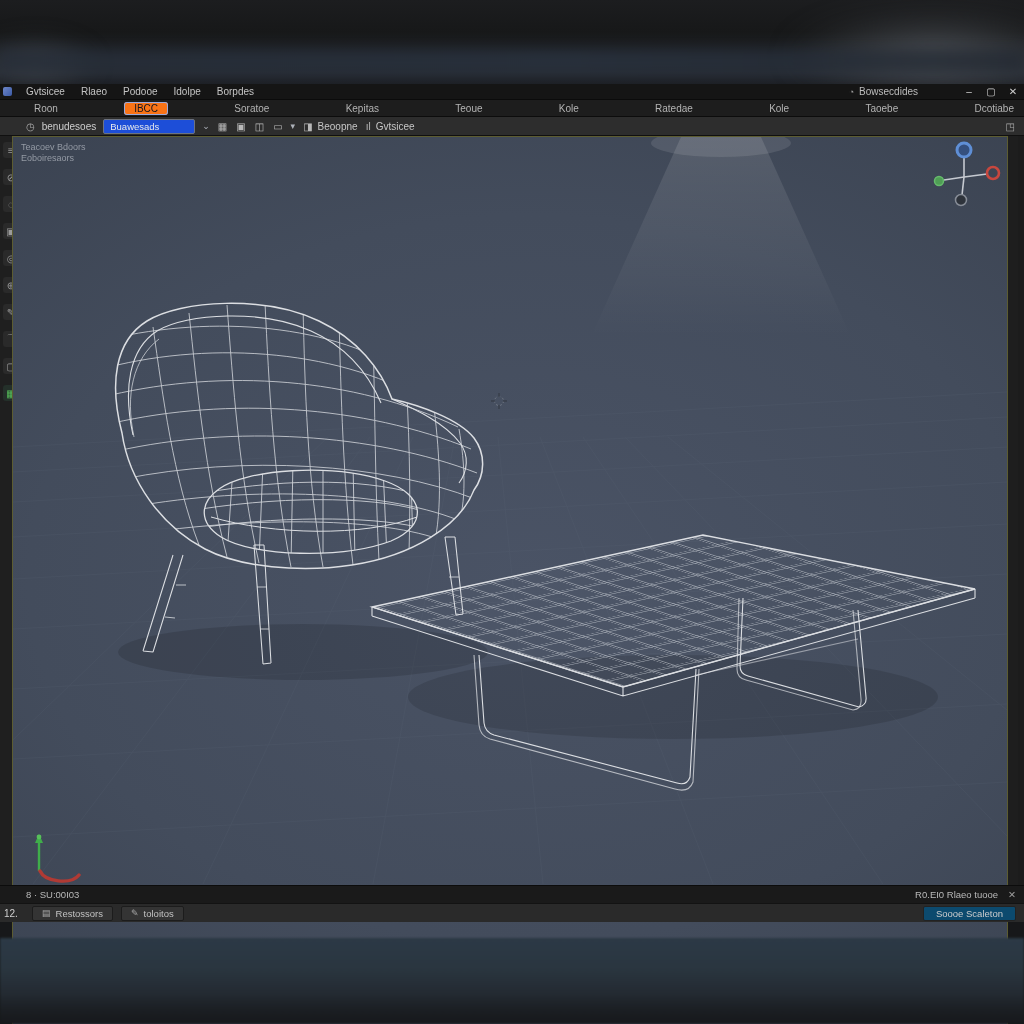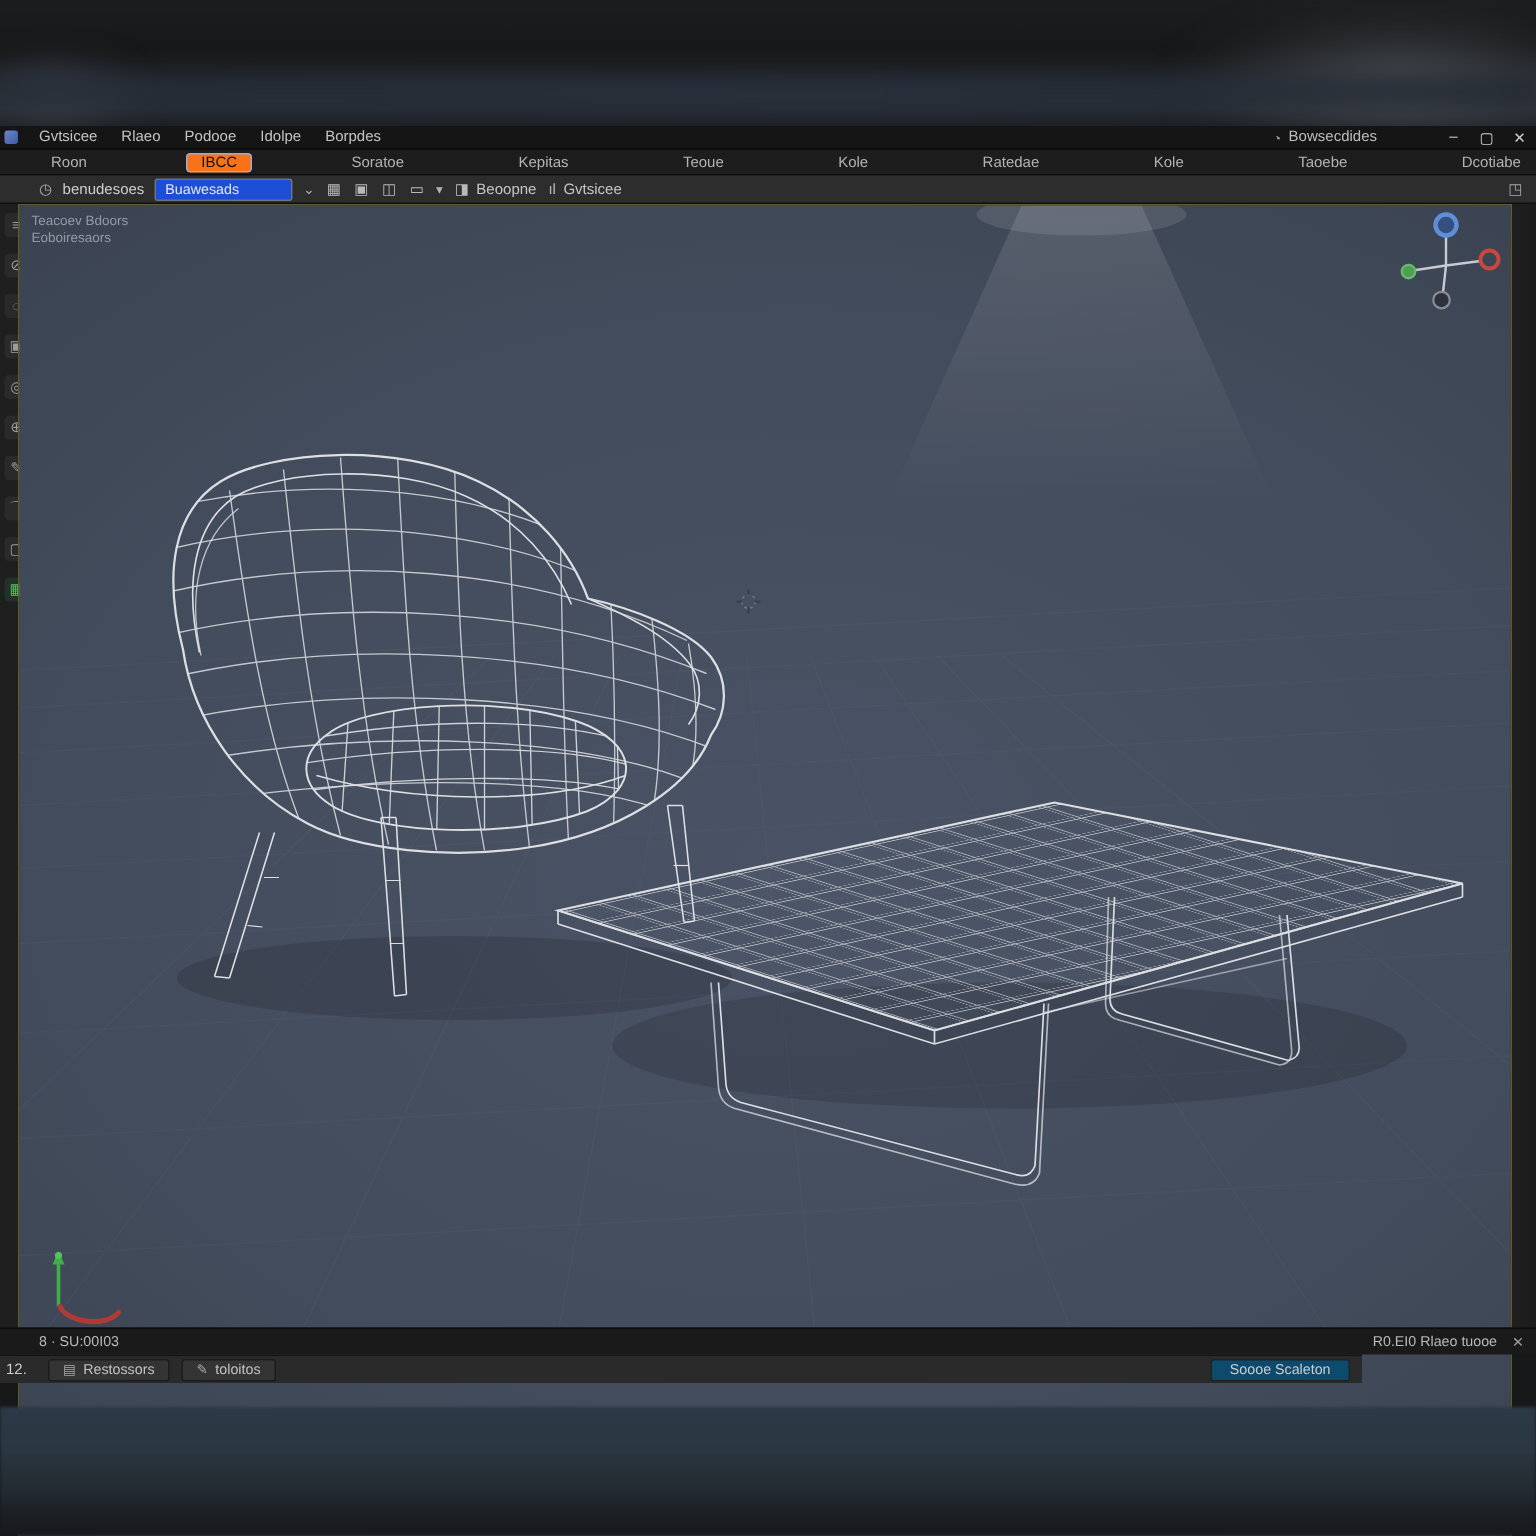--- a/index.html
+++ b/index.html
@@ -53,21 +53,21 @@
   .viewport{position:absolute;left:12px;top:0;width:996px;height:962px;box-sizing:border-box;
     border:1px solid #5c5c31;
     background:radial-gradient(ellipse 120% 90% at 52% 46%,#4a5365 0%,#434c5c 42%,#3a4250 70%,#333a46 100%);}
   .vp-overlay{position:absolute;left:8px;top:5px;font-size:9px;line-height:11px;color:#949aa4;}
   .edge-strip{position:absolute;left:1018px;top:0;width:6px;height:749px;background:#1c1c1c;}
   
   .timeline{position:absolute;left:0;top:885px;width:1024px;height:18px;background:#1a1a1a;
     border-top:1px solid #0c0c0c;display:flex;align-items:center;font-size:9.5px;color:#b9b9b9;box-sizing:border-box;padding:0 8px 0 26px;}
   .timeline .sp{flex:1;}
   .timeline .close{color:#9d9d9d;margin-left:10px;}
-  .statusrow{position:absolute;left:0;top:903px;width:908px;height:19px;background:#2a2a2a;
+  .statusrow{position:absolute;left:0;top:903px;width:1024px;height:19px;background:#2a2a2a;
     border-top:1px solid #131313;display:flex;align-items:center;font-size:9.5px;color:#c2c2c2;box-sizing:border-box;padding:0 8px 0 4px;gap:8px;}
   .statusrow .corner{color:#d0d0d0;font-size:10px;width:20px;}
   .sbtab{display:flex;align-items:center;gap:5px;background:#343434;border:1px solid #1c1c1c;border-radius:2px;
     padding:1px 9px;}
   .sbtab .ic{color:#a9a9a9;font-size:9px;}
   .statusrow .sp{flex:1;}
   .sb-right{background:#0c4a6e;border:1px solid #222;border-radius:2px;padding:1px 12px;color:#cccccc;}
   .footerbar{position:absolute;left:0;top:922px;width:1024px;height:16px;background:#202020;
     border-top:1px solid #101010;display:flex;align-items:center;font-size:9px;color:#a9a9a9;box-sizing:border-box;padding:0 6px;}
   .footerbar .sp{flex:1;}

